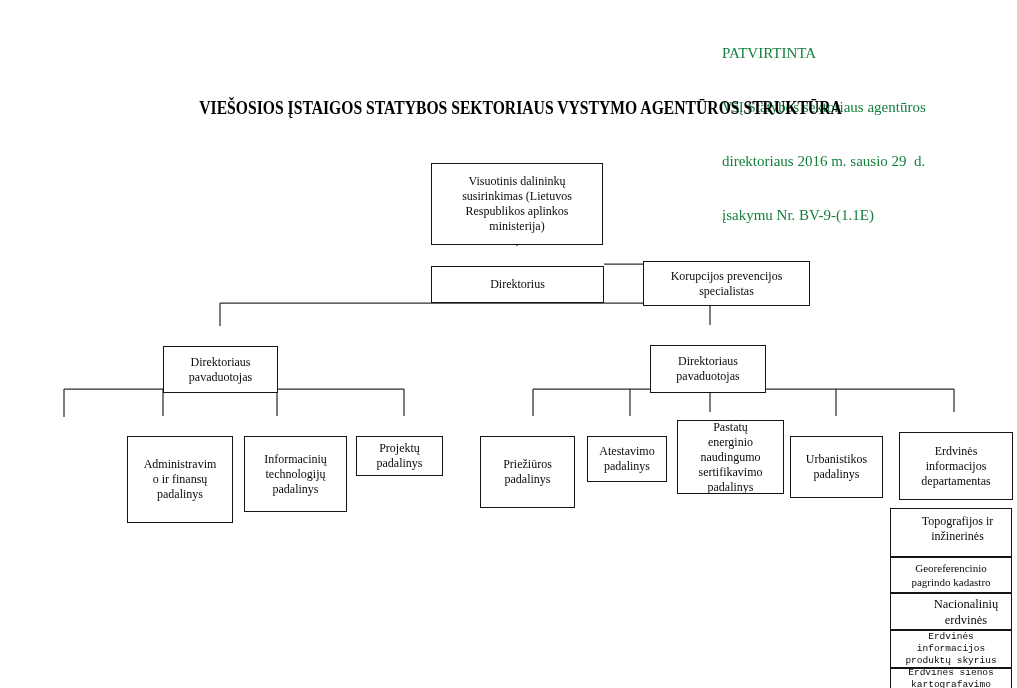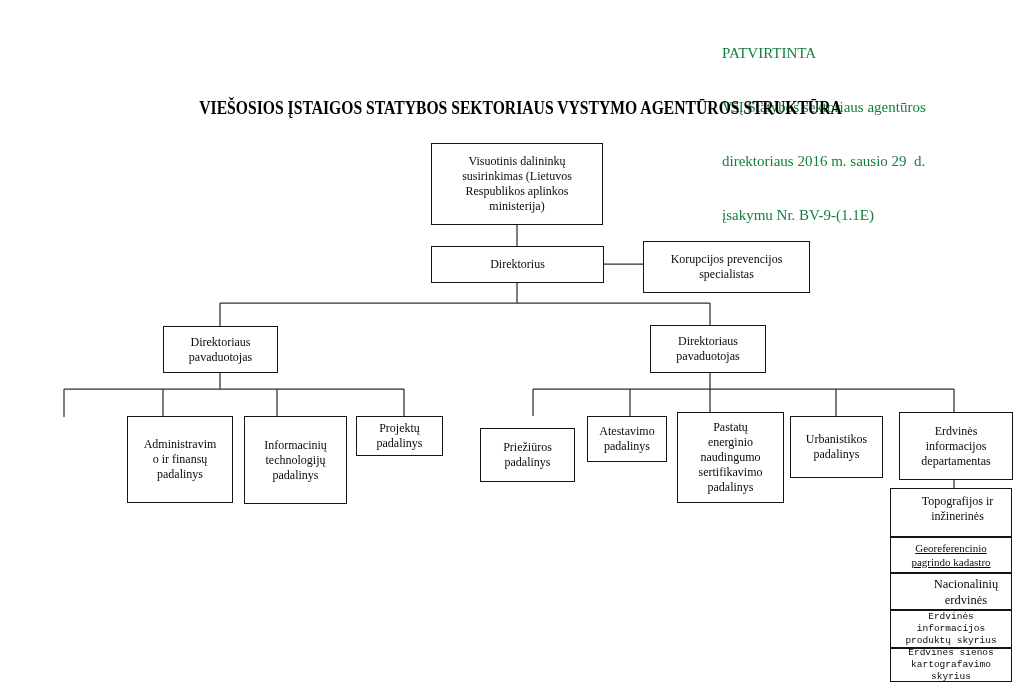--- a/index.html
+++ b/index.html
@@ -16,24 +16,24 @@
     font-size:18px;font-weight:bold;color:#000;
     transform:scaleX(0.87);transform-origin:50% 50%;white-space:nowrap;
   }
   .wires{position:absolute;left:0;top:0;pointer-events:none;}
   .wires line{stroke:#2e2e2e;stroke-width:1.25;}
   .node{
     position:absolute;box-sizing:border-box;background:#fff;
     border:1.4px solid #141414;
     display:flex;align-items:center;justify-content:center;
     text-align:center;white-space:pre-line;
-    font-size:12px;line-height:15px;padding:1px 2px;color:#0a0a0a;
+    font-size:12px;line-height:15px;padding:1px 2px;color:#0a0a0a;margin-top:20px;
   }
   .node.top-align{align-items:flex-start;padding-top:5px;padding-left:15px;}
-  .node.fs11{font-size:11px;line-height:14px;text-decoration:underline;}
+  .node.fs11{font-size:11px;line-height:14px;}
   .node.fs125{font-size:12.5px;line-height:16px;padding-left:32px;}
   .node.fs95{font-size:9.5px;line-height:12px;font-family:Liberation Mono, monospace;}
 </style>
 </head>
 <body>
 
 <div id="canvas">
 
   <div class="approval">
     <div>PATVIRTINTA</div>
@@ -73,48 +73,48 @@
     <line x1="954" y1="480" x2="954" y2="488"></line>
   </svg>
 
   <div class="node" style="left:431px;top:143px;width:172px;height:82px">Visuotinis dalininkų
 susirinkimas (Lietuvos
 Respublikos aplinkos
 ministerija)</div>
 
   <div class="node" style="left:431px;top:246px;width:173px;height:37px">Direktorius</div>
 
-  <div class="node" style="left:643px;top:241px;width:167px;height:52px">Korupcijos prevencijos
+  <div class="node" style="left:643px;top:241px;width:167px;height:45px">Korupcijos prevencijos
 specialistas</div>
 
   <div class="node" style="left:163px;top:326px;width:115px;height:47px">Direktoriaus
 pavaduotojas</div>
 
   <div class="node" style="left:650px;top:325px;width:116px;height:48px">Direktoriaus
 pavaduotojas</div>
 
 
   <div class="node" style="left:127px;top:416px;width:106px;height:87px">Administravim
 o ir finansų
 padalinys</div>
 
-  <div class="node" style="left:244px;top:416px;width:103px;height:88px">Informacinių
+  <div class="node" style="left:244px;top:416px;width:103px;height:76px">Informacinių
 technologijų
 padalinys</div>
 
   <div class="node" style="left:356px;top:416px;width:87px;height:40px">Projektų
 padalinys</div>
 
-  <div class="node" style="left:480px;top:428px;width:95px;height:54px">Priežiūros
+  <div class="node" style="left:480px;top:416px;width:95px;height:72px">Priežiūros
 padalinys</div>
 
   <div class="node" style="left:587px;top:416px;width:80px;height:46px">Atestavimo
 padalinys</div>
 
-  <div class="node" style="left:677px;top:412px;width:107px;height:91px">Pastatų
+  <div class="node" style="left:677px;top:400px;width:107px;height:74px">Pastatų
 energinio
 naudingumo
 sertifikavimo
 padalinys</div>
 
   <div class="node" style="left:790px;top:416px;width:93px;height:62px">Urbanistikos
 padalinys</div>
 
   <div class="node" style="left:899px;top:412px;width:114px;height:68px">Erdvinės
 informacijos

